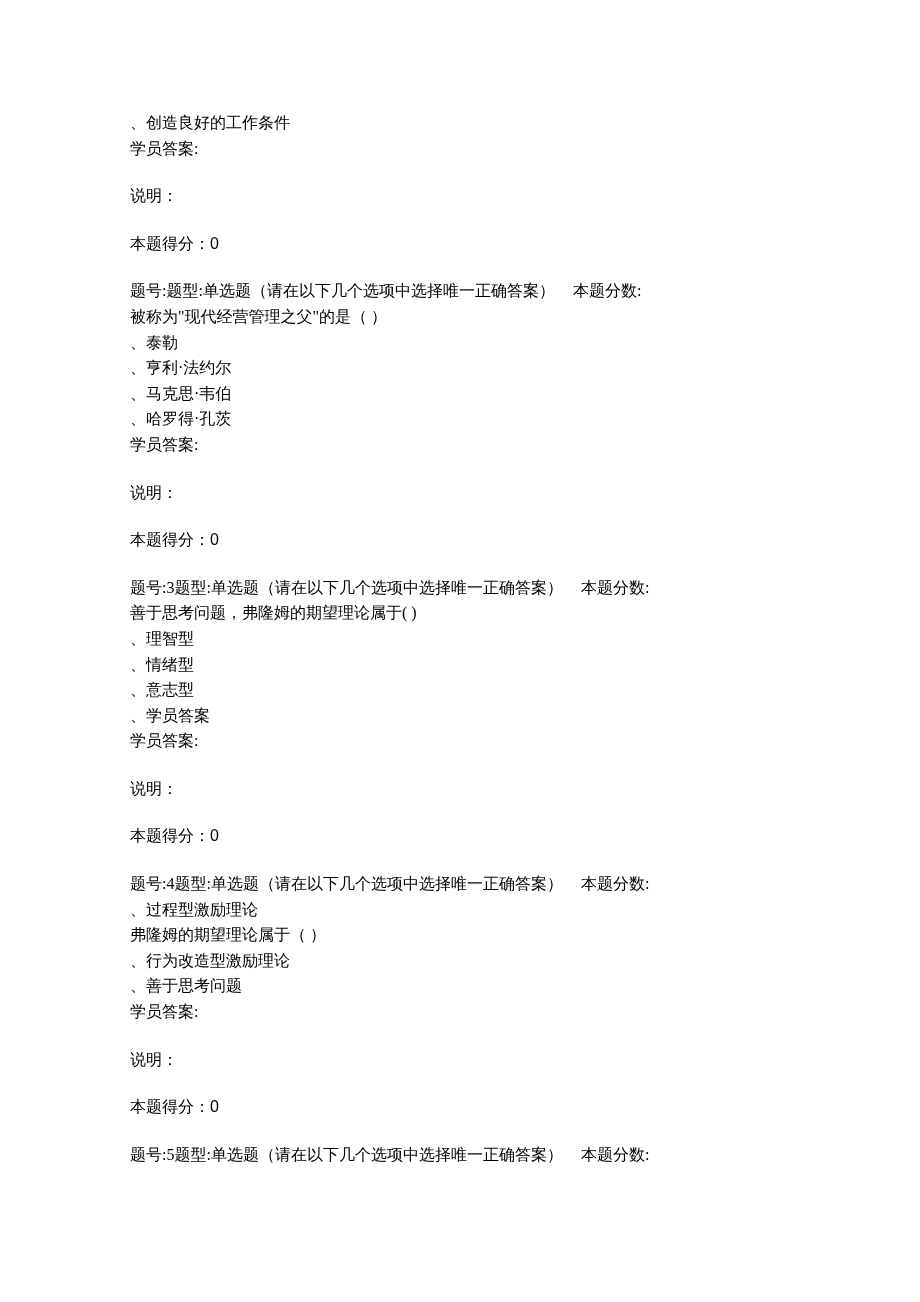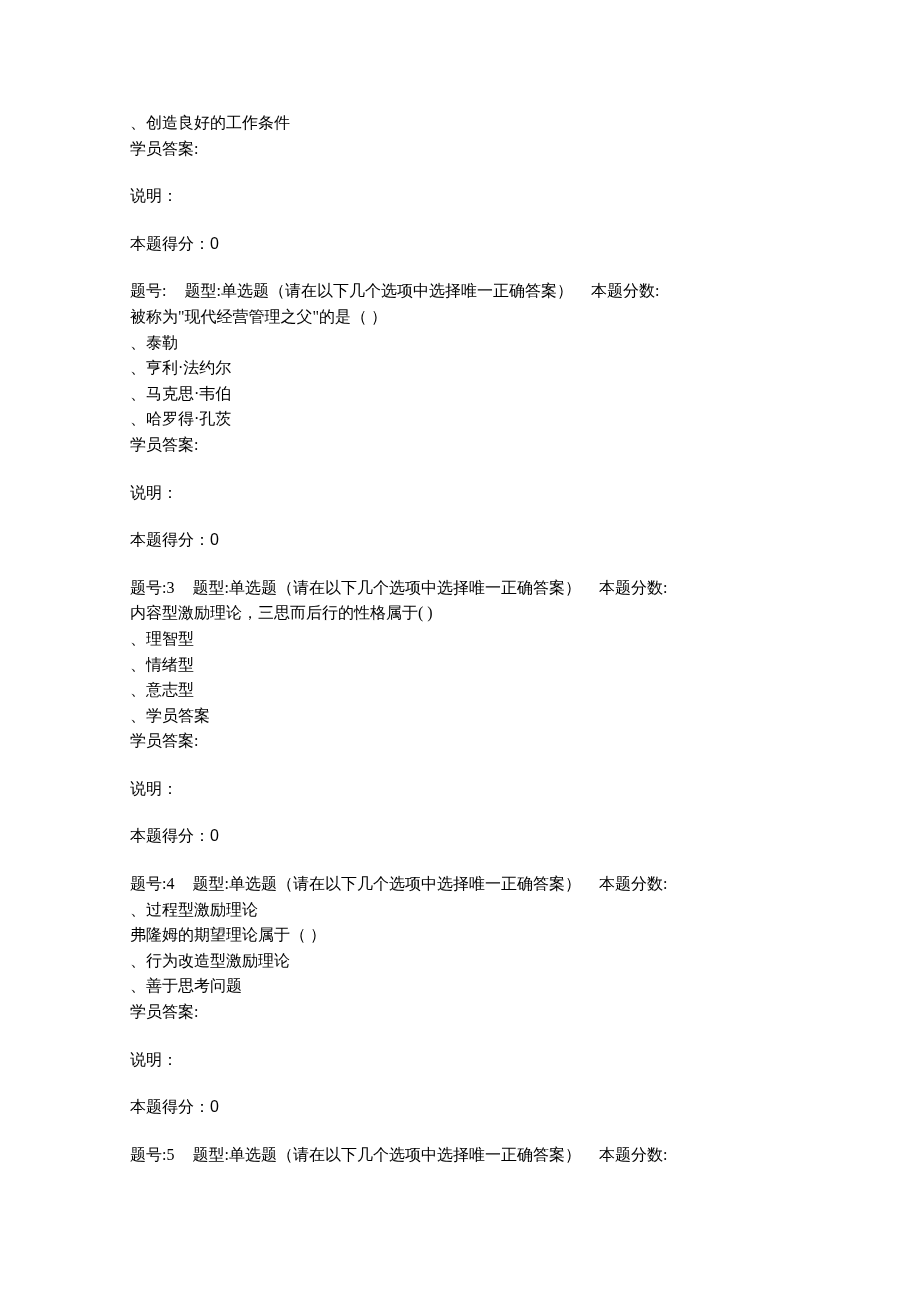--- a/index.html
+++ b/index.html
@@ -27,21 +27,20 @@
     height: 22px;
   }
   .header-line {
     display: flex;
   }
   .header-left {
     flex: 0 0 auto;
   }
   .header-mid {
     flex: 0 0 auto;
-    margin-left: 18px;
   }
   .header-right {
     flex: 0 0 auto;
     margin-left: 18px;
   }
   .score-num {
     font-family: Arial, sans-serif;
   }
 </style>
 </head>
@@ -72,21 +71,21 @@
   <p class="line">说明：</p>
   <div class="gap"></div>
   <p class="line"><span>本题得分：</span><span class="score-num">0</span></p>
   <div class="gap"></div>
 
   <div class="header-line">
     <span class="header-left"><span>题号:</span><span>3</span></span>
     <span class="header-mid">题型:单选题（请在以下几个选项中选择唯一正确答案）</span>
     <span class="header-right">本题分数:</span>
   </div>
-  <p class="line">内容型激励理论，三思而后行的性格属于( )</p>
+  <p class="line">善于思考问题，弗隆姆的期望理论属于( )</p>
   <p class="line">、理智型</p>
   <p class="line">、情绪型</p>
   <p class="line">、意志型</p>
   <p class="line">、学员答案</p>
   <p class="line">学员答案:</p>
   <div class="gap"></div>
   <p class="line">说明：</p>
   <div class="gap"></div>
   <p class="line"><span>本题得分：</span><span class="score-num">0</span></p>
   <div class="gap"></div>

